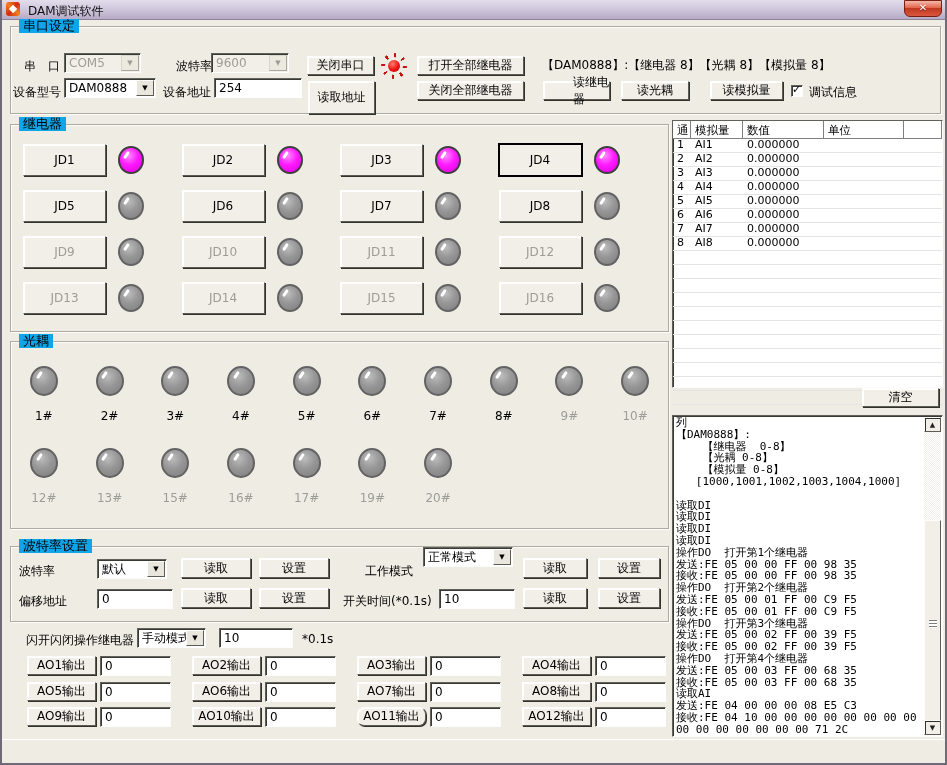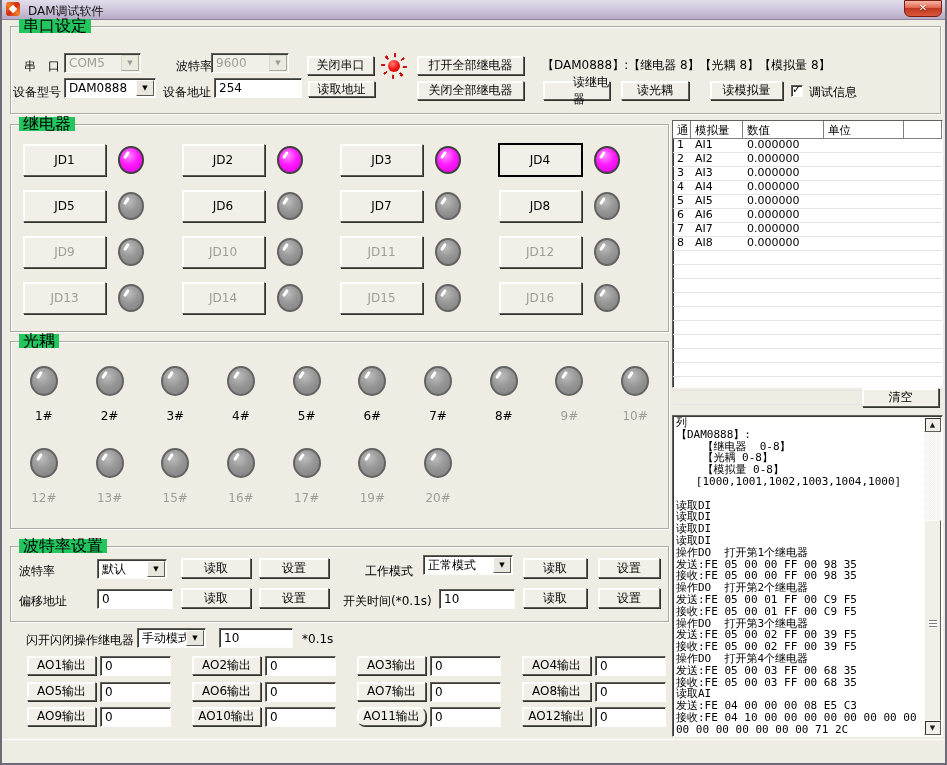--- a/index.html
+++ b/index.html
@@ -11,21 +11,21 @@
     background:linear-gradient(#e3ddeb,#cdc4da 55%,#b6aac7);border-bottom:1px solid #8d8499;}
   .app-icon{position:absolute;left:4px;top:2px;width:14px;height:14px;border-radius:3px;
     background:conic-gradient(from 40deg,#d22c10,#f07f1e,#d22c10,#f07f1e,#d22c10);}
   .app-icon::after{content:"";position:absolute;left:4px;top:4px;width:6px;height:6px;background:#fff;transform:rotate(45deg);}
   .title-text{position:absolute;left:26px;top:3px;font-size:12px;color:#111;}
   .close-btn{position:absolute;right:3px;top:0;width:38px;height:17px;border-radius:0 0 6px 6px;
     background:linear-gradient(#f6b8ab,#e2654b 45%,#c03a22 50%,#d8573c);border:1px solid #7a1f10;box-sizing:border-box;cursor:default;}
   .close-x{position:absolute;left:0;right:0;top:1px;text-align:center;color:#fff;font-size:10px;font-weight:bold;text-shadow:0 1px 1px #7a1f10;}
   
   .groupbox{position:absolute;border:1px solid #adaa9e;box-shadow:1px 1px 0 rgba(255,255,255,.9), inset 1px 1px 0 rgba(255,255,255,.85);}
-  .legend{position:absolute;top:-8px;left:8px;background:#22c55e;padding:0 4px;font-size:16px;line-height:14px;text-align:right;}
+  .legend{position:absolute;top:-8px;left:8px;background:#0ea5e9;padding:0 4px;font-size:13px;line-height:14px;text-align:right;}
   .btn{position:absolute;background:#f2efe8;border:1px solid;border-color:#fdfdfb #5c5c55 #5c5c55 #fdfdfb;
     box-shadow:1px 1px 0 0 #32322c, inset 1px 1px 0 #ffffff;box-sizing:border-box;
     font-size:12px;display:flex;align-items:center;justify-content:center;cursor:default;}
   .btn.disabled{color:#9d9d97;}
   .btn.focused{border-color:#000;box-shadow:0 0 0 1px #000,1px 1px 0 0 #32322c;}
   .input{position:absolute;background:#fff;border:1px solid;border-color:#61615b #fdfdfb #fdfdfb #61615b;
     box-shadow:inset 1px 1px 0 #3a3a35;box-sizing:border-box;font-size:12px;padding:2px 3px 0 4px;overflow:hidden;white-space:nowrap;}
   .combo{position:absolute;background:#fff;border:1px solid;border-color:#61615b #fdfdfb #fdfdfb #61615b;
     box-shadow:inset 1px 1px 0 #3a3a35;box-sizing:border-box;display:flex;align-items:center;}
   .combo .val{flex:1;padding:0 0 0 4px;font-size:12px;overflow:hidden;white-space:nowrap;}
@@ -126,21 +126,21 @@
     <div class="btn" style="left:406px;top:29px;width:107px;height:19px;">打开全部继电器</div>
     <div class="label" style="left:531px;top:30px;">【DAM0888】:【继电器  8】【光耦 8】【模拟量 8】</div>
 
     <div class="label" style="left:2px;top:57px;">设备型号</div>
     <div class="combo" style="left:53px;top:51px;width:92px;height:20px;">
       <div class="val">DAM0888</div>
       <div class="arrow">▼</div>
     </div>
     <div class="label" style="left:152px;top:57px;">设备地址</div>
     <div class="input" style="left:203px;top:51px;width:88px;height:20px;">254</div>
-    <div class="btn" style="left:297px;top:54px;width:67px;height:16px;">读取地址</div>
+    <div class="btn" style="left:297px;top:54px;width:67px;height:33px;">读取地址</div>
     <div class="btn" style="left:406px;top:54px;width:107px;height:19px;">关闭全部继电器</div>
     <div class="btn" style="left:532px;top:54px;width:67px;height:19px;padding-left:29px;">读继电器</div>
     <div class="btn" style="left:610px;top:54px;width:68px;height:19px;">读光耦</div>
     <div class="btn" style="left:699px;top:54px;width:73px;height:19px;">读模拟量</div>
     <div id="debug-checkbox" class="checkbox checked" style="left:780px;top:58px;"></div>
     <div class="label" style="left:798px;top:57px;">调试信息</div>
   </div>
 
   <div class="groupbox" style="left:8px;top:124px;width:657px;height:206px;">
     <div class="legend">继电器</div>
@@ -473,21 +473,21 @@
   <div class="groupbox" style="left:8px;top:546px;width:657px;height:74px;">
     <div class="legend">波特率设置</div>
     <div class="label" style="left:8px;top:16px;">波特率</div>
     <div class="combo" style="left:86px;top:12px;width:70px;height:20px;">
       <div class="val">默认</div>
       <div class="arrow">▼</div>
     </div>
     <div class="btn" style="left:170px;top:11px;width:70px;height:20px;">读取</div>
     <div class="btn" style="left:248px;top:11px;width:70px;height:20px;">设置</div>
     <div class="label" style="left:354px;top:16px;">工作模式</div>
-    <div class="combo" style="left:412px;top:8px;width:90px;height:20px;">
+    <div class="combo" style="left:412px;top:0;width:90px;height:20px;">
       <div class="val">正常模式</div>
       <div class="arrow">▼</div>
     </div>
     <div class="btn" style="left:512px;top:11px;width:64px;height:20px;">读取</div>
     <div class="btn" style="left:587px;top:11px;width:62px;height:20px;">设置</div>
 
     <div class="label" style="left:8px;top:46px;">偏移地址</div>
     <div class="input" style="left:86px;top:42px;width:76px;height:20px;">0</div>
     <div class="btn" style="left:170px;top:41px;width:70px;height:20px;">读取</div>
     <div class="btn" style="left:248px;top:41px;width:70px;height:20px;">设置</div>

